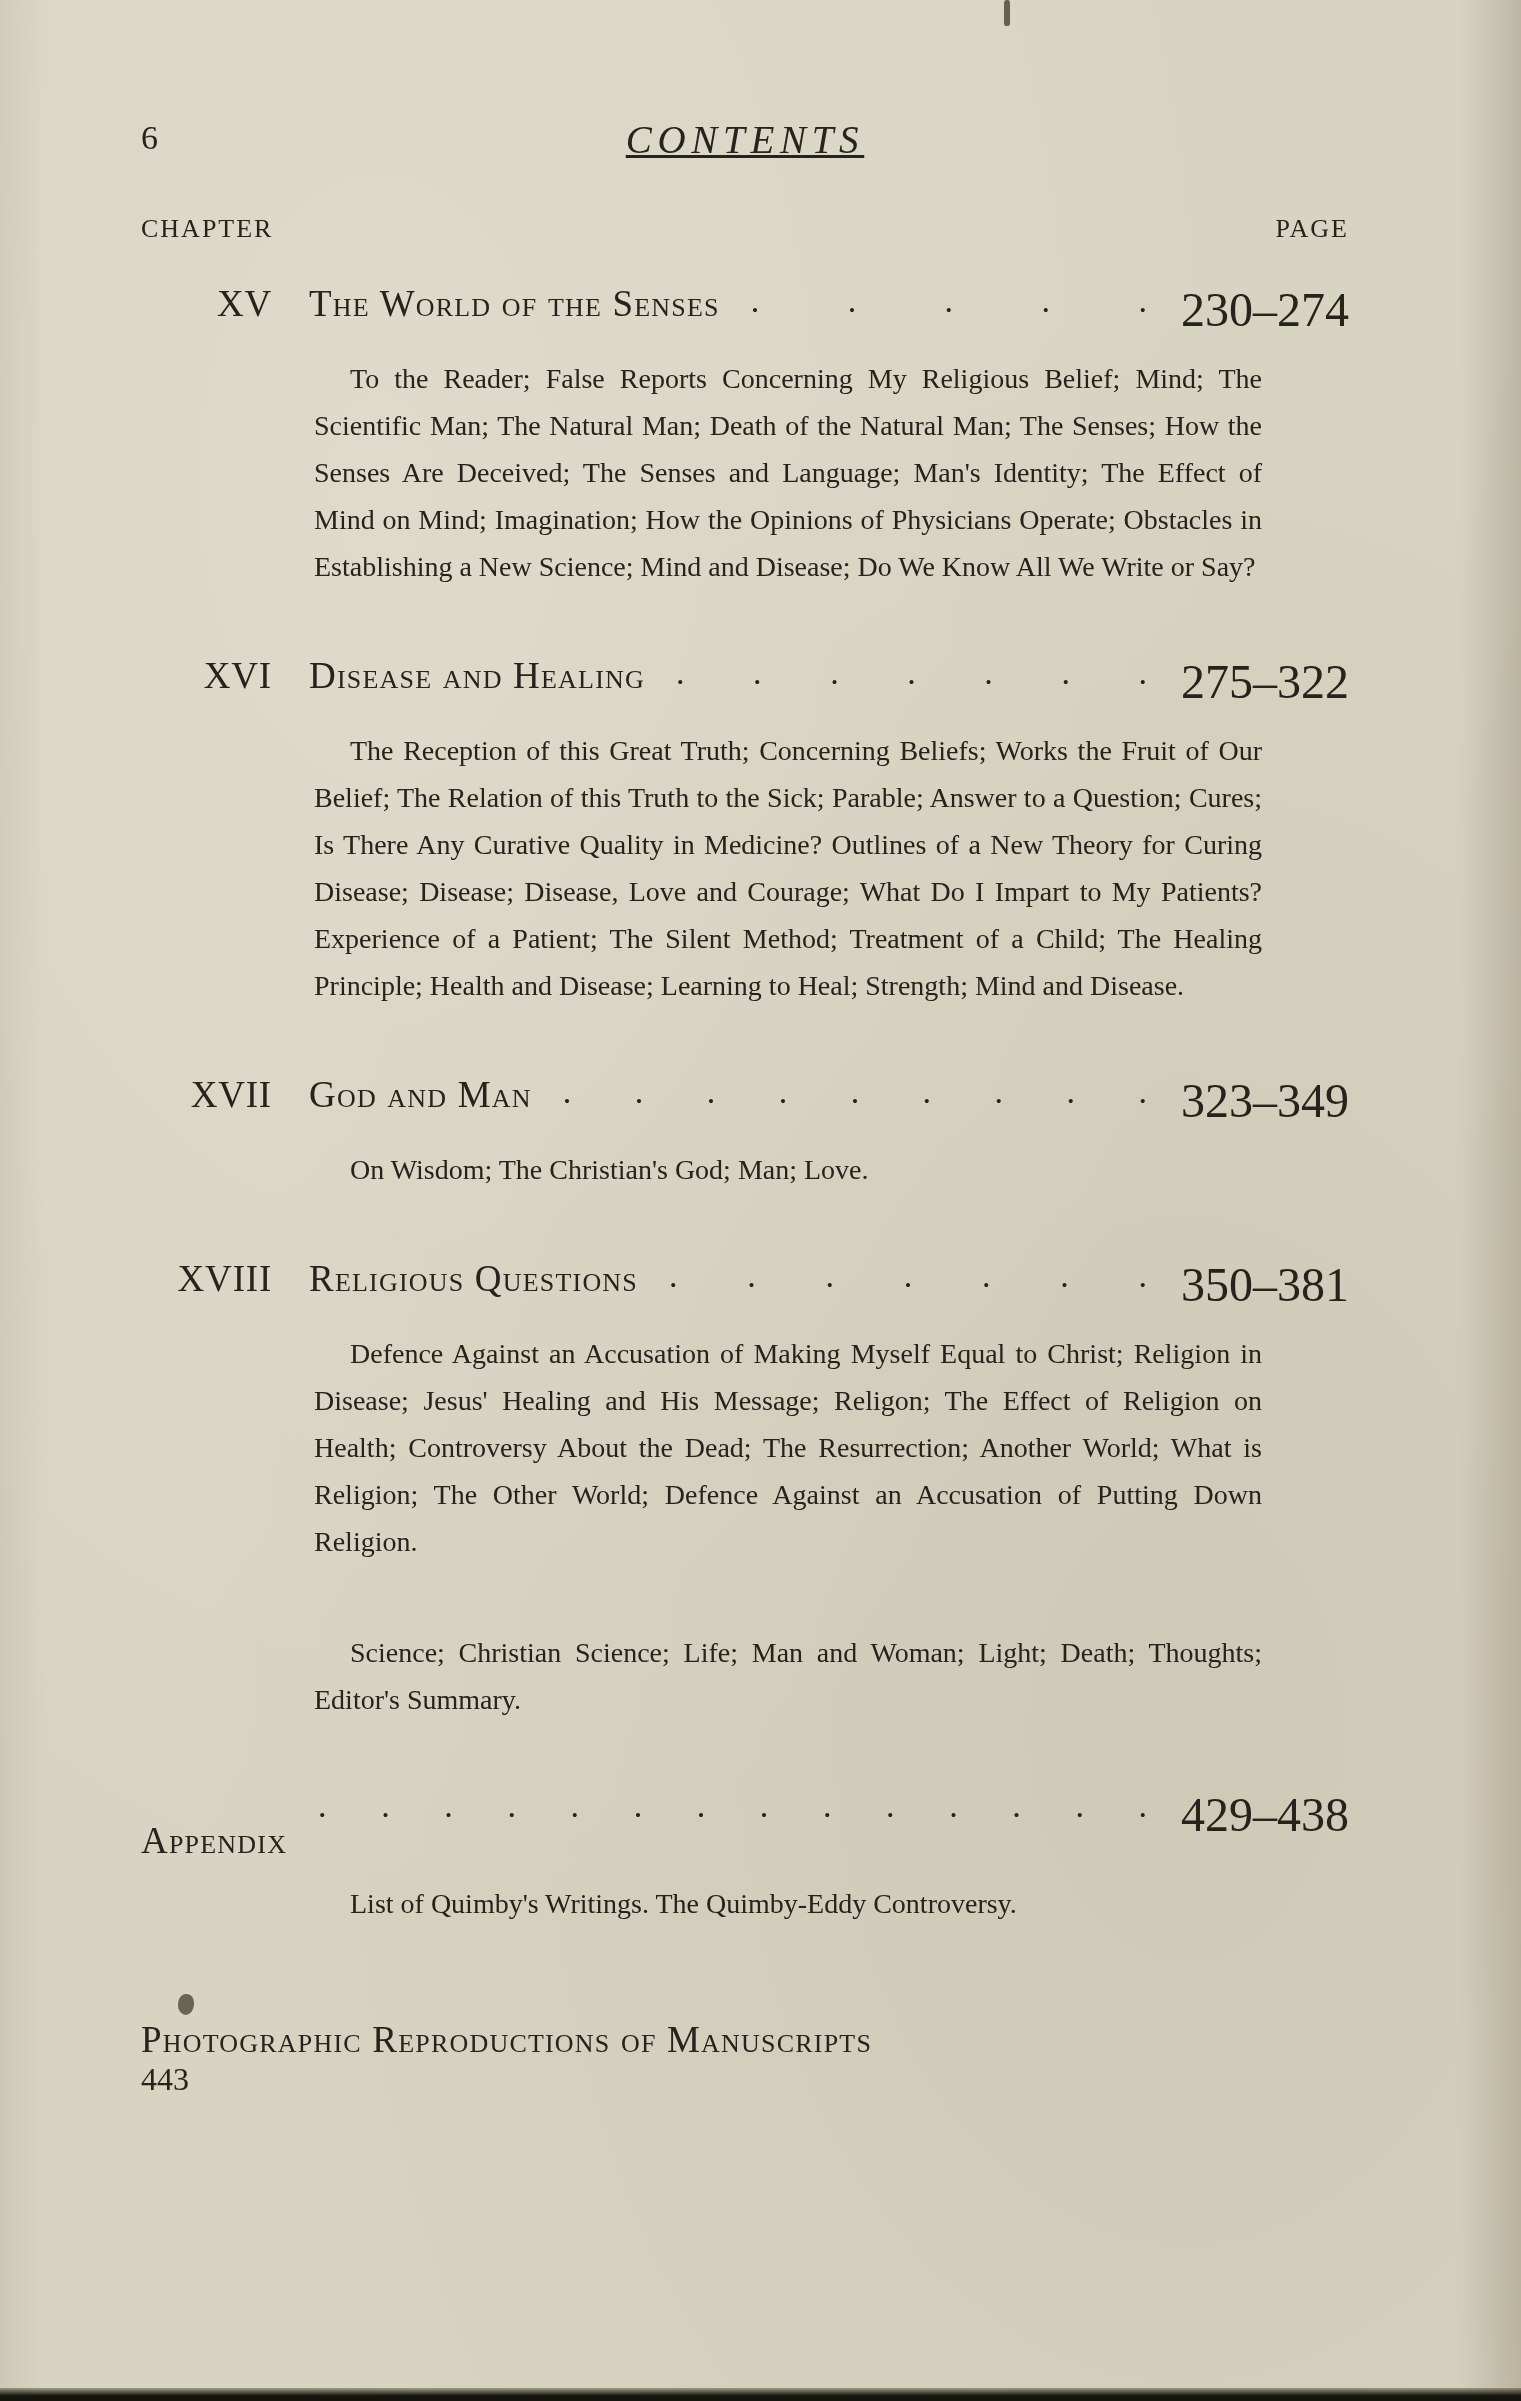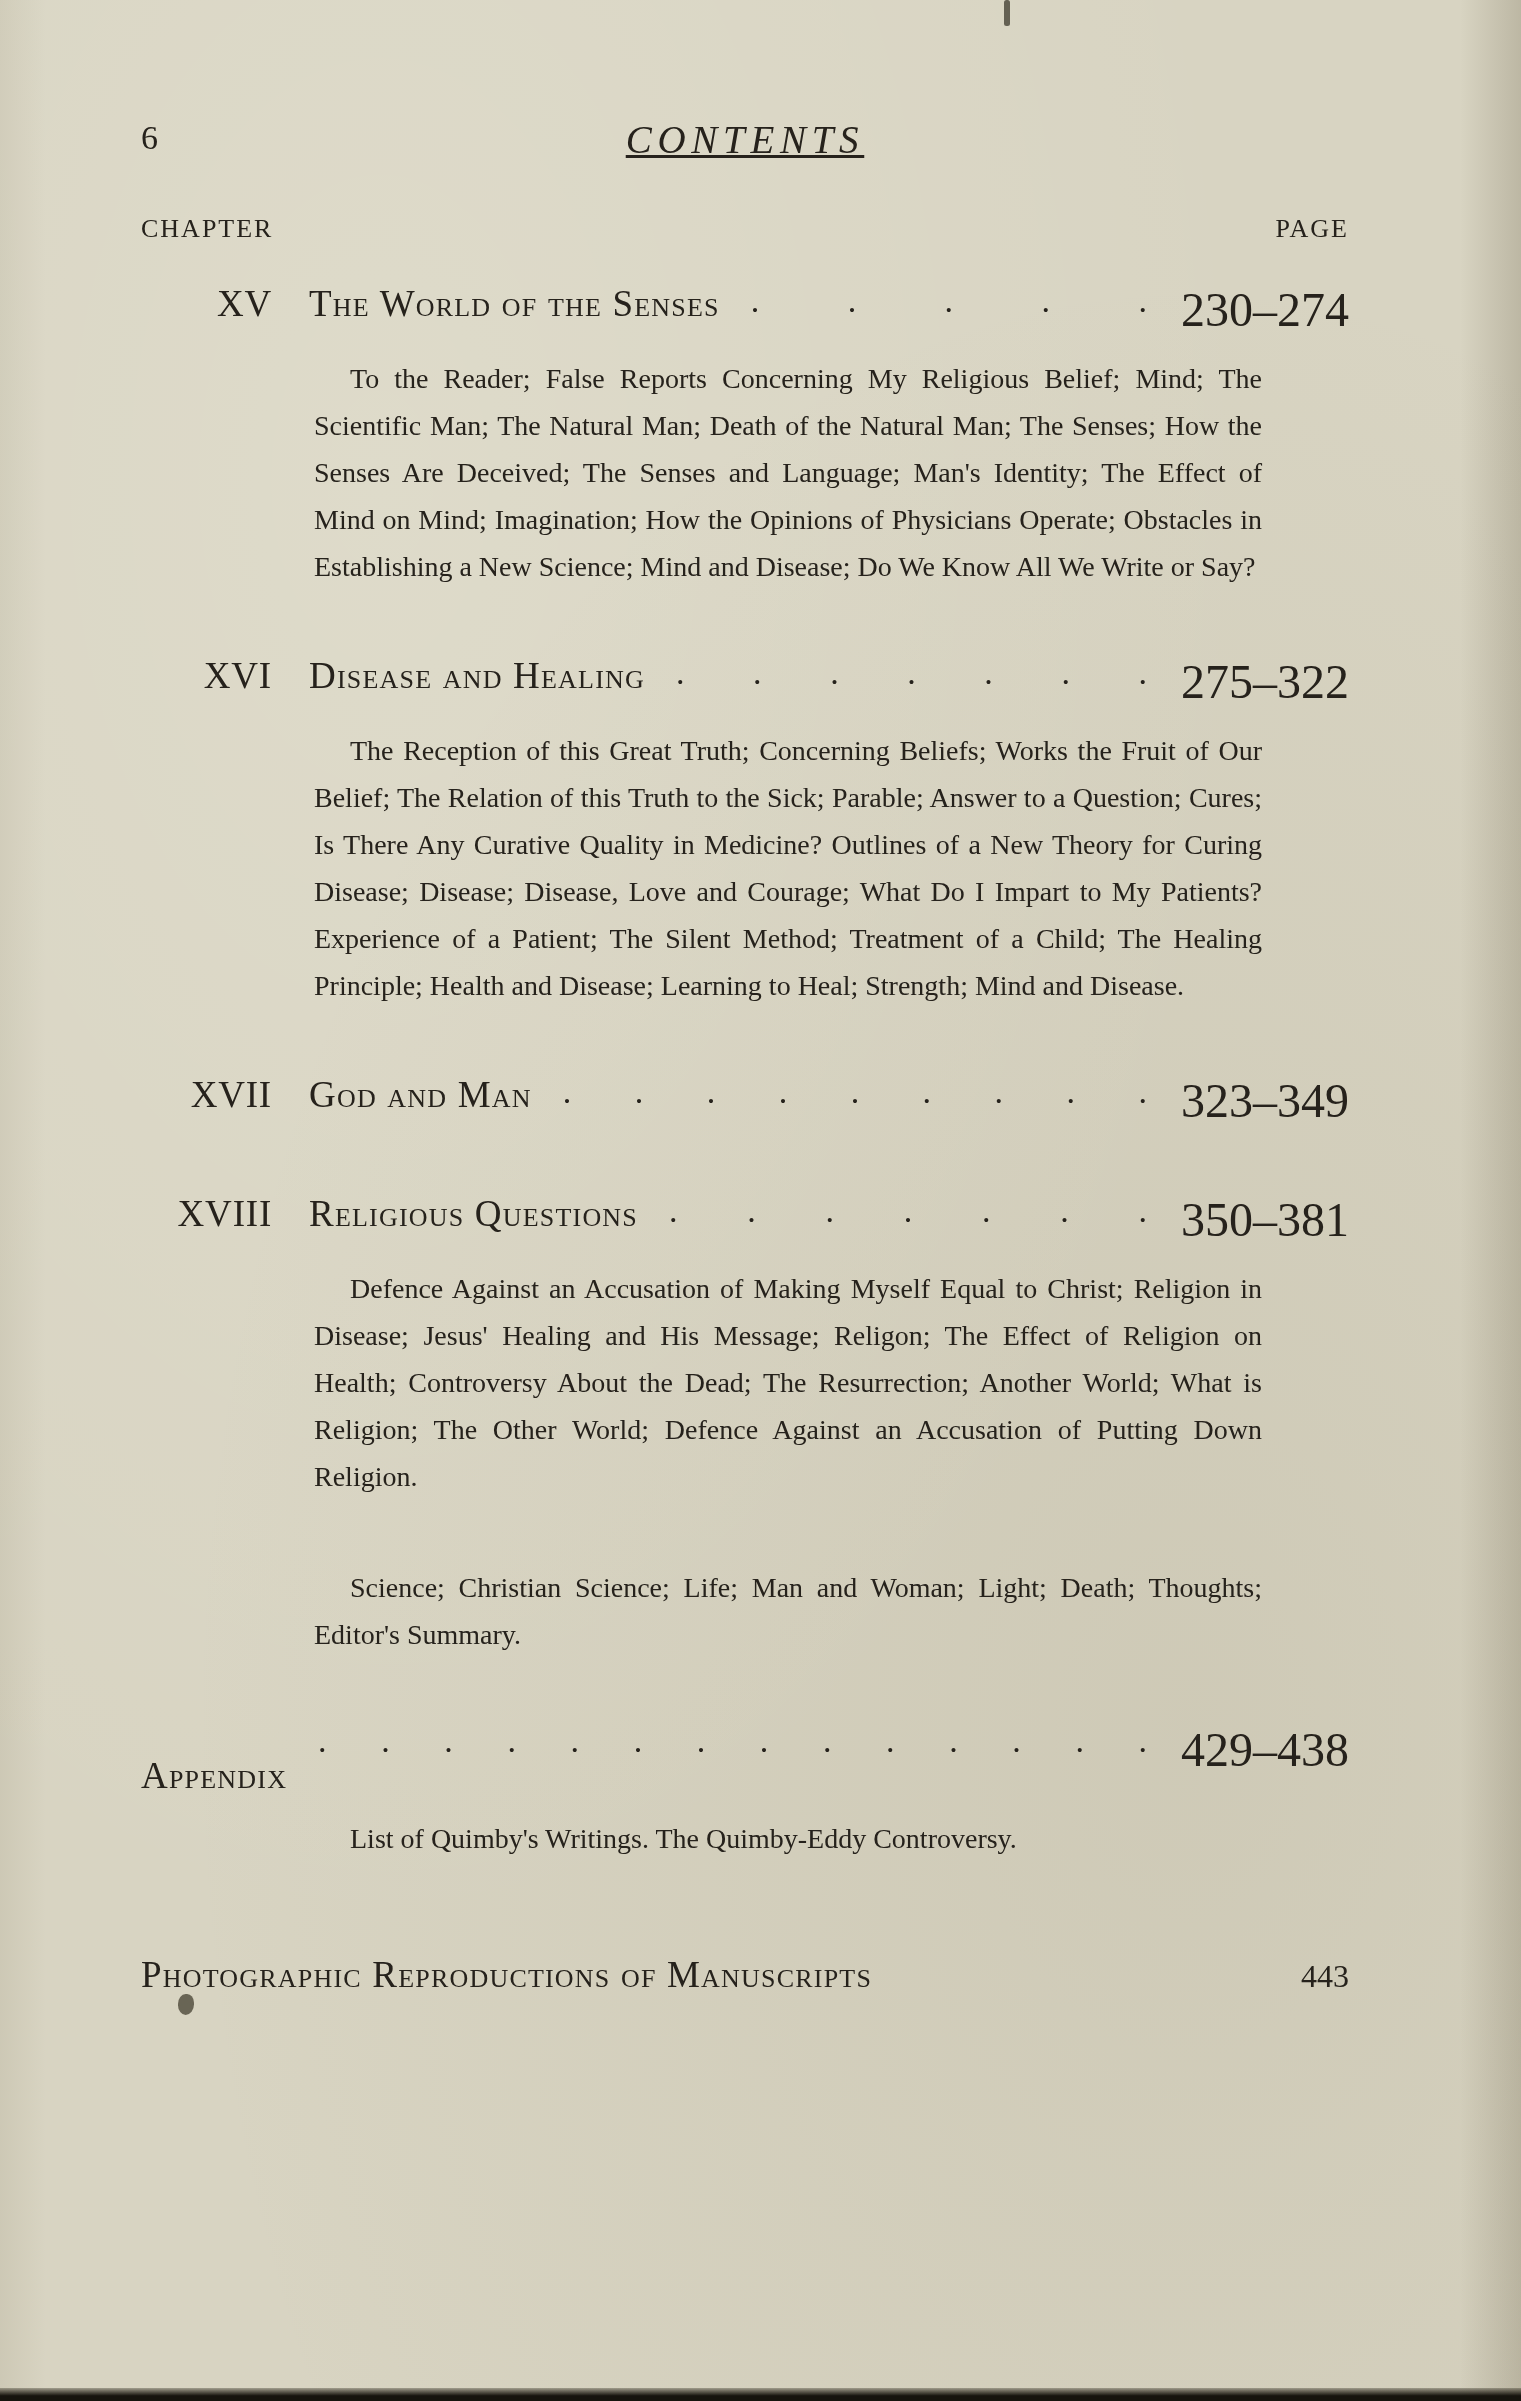--- a/index.html
+++ b/index.html
@@ -91,20 +91,21 @@
     width: 948px;
     font-size: 28px;
     line-height: 47px;
     text-align: justify;
     text-indent: 36px;
   }
   .footer-row {
     margin-top: 59px;
     display: flex;
     align-items: baseline;
+    flex-direction: column;
   }
   .footer-row .title { font-size: 37px; }
   .footer-spacer { flex: 1; }
   .footer-row .pages { font-size: 32px; }
 
   
   .artifact-top {
     position: absolute;
     left: 1004px;
     top: 0;
@@ -169,20 +170,21 @@
       <p class="description">The Reception of this Great Truth; Concerning Beliefs; Works the Fruit of Our Belief; The Relation of this Truth to the Sick; Parable; Answer to a Question; Cures; Is There Any Curative Quality in Medicine? Outlines of a New Theory for Curing Disease; Disease; Disease, Love and Courage; What Do I Impart to My Patients? Experience of a Patient; The Silent Method; Treatment of a Child; The Healing Principle; Health and Disease; Learning to Heal; Strength; Mind and Disease.</p>
     </div>
 
     <div class="entry">
       <div class="entry-heading">
         <span class="numeral">XVII</span>
         <span class="title">God and Man</span>
         <span class="dots">. . . . . . . . .</span>
         <span class="pages">323–349</span>
       </div>
+      <p class="description">On Wisdom; The Christian's God; Man; Love.</p>
     </div>
 
     <div class="entry">
       <div class="entry-heading">
         <span class="numeral">XVIII</span>
         <span class="title">Religious Questions</span>
         <span class="dots">. . . . . . .</span>
         <span class="pages">350–381</span>
       </div>
       <p class="description">Defence Against an Accusation of Making Myself Equal to Christ; Religion in Disease; Jesus' Healing and His Message; Religon; The Effect of Religion on Health; Controversy About the Dead; The Resurrection; Another World; What is Religion; The Other World; Defence Against an Accusation of Putting Down Religion.</p>

